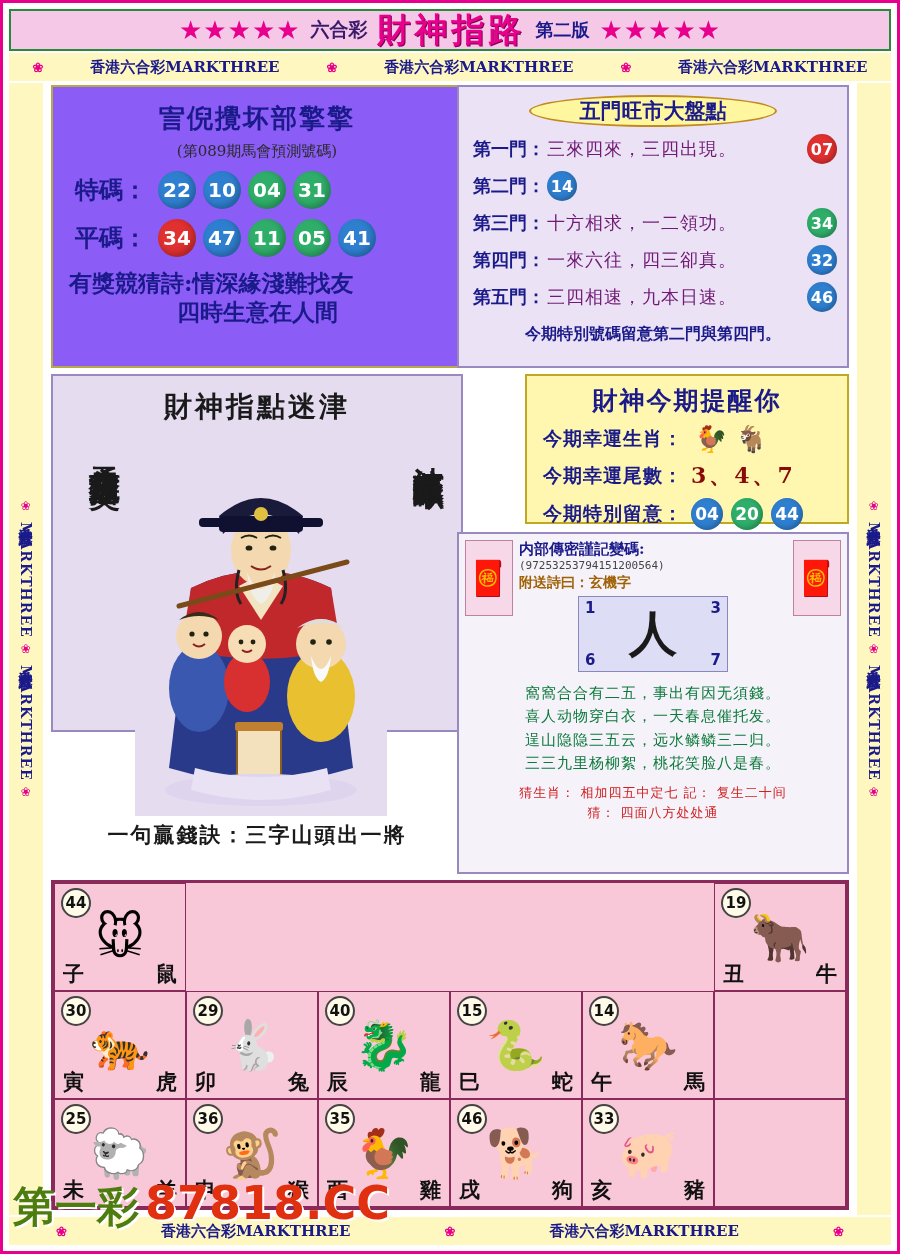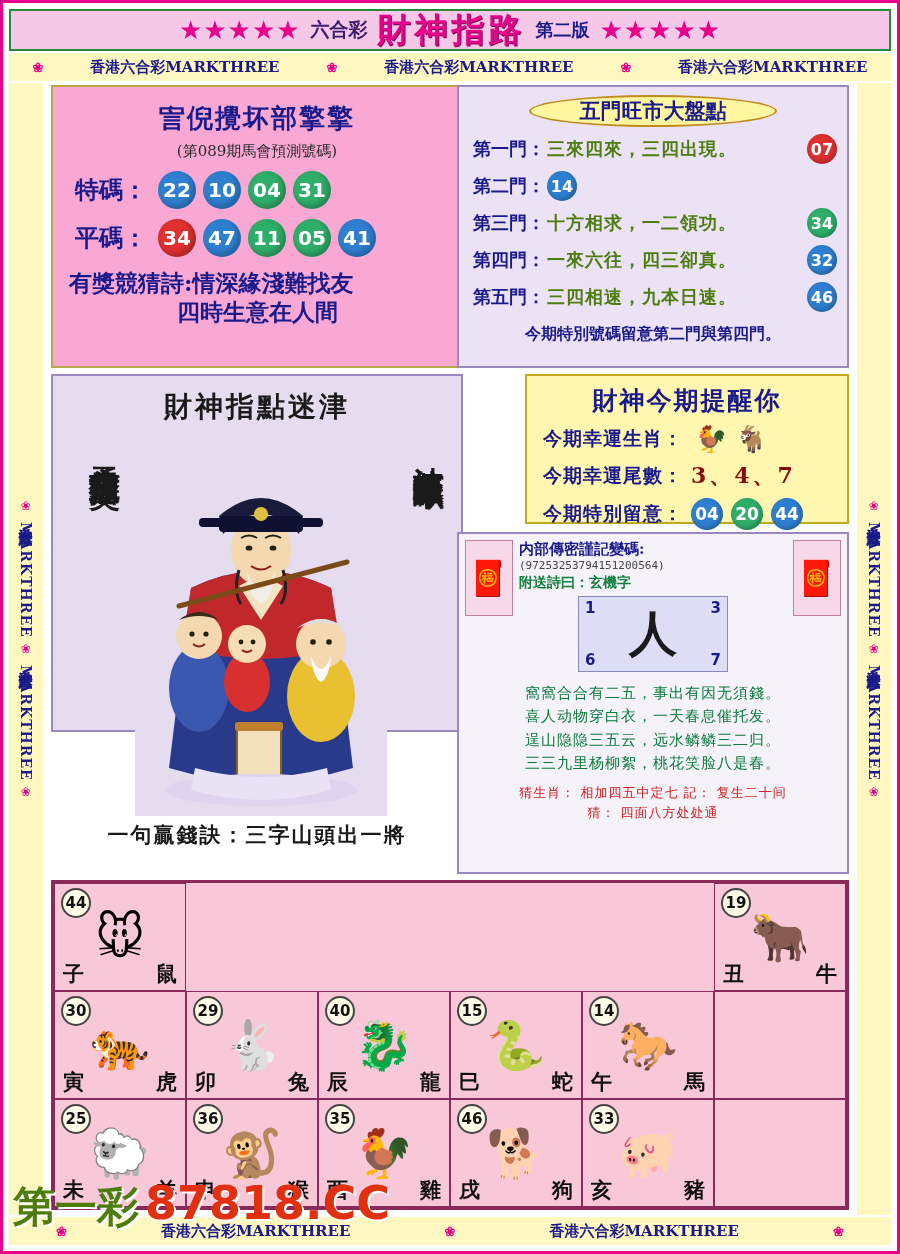--- a/index.html
+++ b/index.html
@@ -65,21 +65,21 @@
 
   
   .content { position: absolute; left: 44px; right: 44px; top: 82px; bottom: 38px; }
 
   
   .box { position: absolute; }
 
   
   .boxA {
     left: 4px; top: 0px; width: 412px; height: 283px;
-    background: #f9a8d4; border: 2px solid #b8a84a;
+    background: #8b5cf6; border: 2px solid #b8a84a;
   }
   .boxA .title {
     text-align: center; font-size: 26px; font-weight: bold; color: #1a1a8a;
     font-family: "DejaVu Serif", serif; margin-top: 14px; letter-spacing: 2px;
   }
   .boxA .sub {
     text-align: center; font-size: 15px; color: #2a2a2a; margin-top: 6px;
     font-family: "DejaVu Serif", serif;
   }
   .row-nums { display: flex; align-items: center; margin: 10px 0 0 22px; gap: 7px; }
@@ -108,21 +108,21 @@
   .boxB .cap {
     margin: 8px auto 0; width: 248px; height: 32px;
     background: #fff7a0; border: 2px solid #c08a20; border-radius: 50%;
     display: flex; align-items: center; justify-content: center;
     font-size: 21px; font-weight: bold; color: #1a1a8a; font-family: "DejaVu Serif", serif;
   }
   .gate-row {
     display: flex; align-items: center; margin: 7px 0 0 14px; font-family: "DejaVu Serif", serif;
   }
   .gate-name { font-size: 18px; color: #1a1a8a; font-weight: bold; width: 74px; }
-  .gate-text { font-size: 18px; color: #4d7c0f; font-weight: bold; flex: 1; letter-spacing: 1px;}
+  .gate-text { font-size: 18px; color: #701a75; font-weight: normal; flex: 1; letter-spacing: 1px;}
   .gate-ball {
     width: 30px; height: 30px; border-radius: 50%;
     display: flex; align-items: center; justify-content: center;
     font-size: 16px; font-weight: bold; color: #fff; margin-right: 10px;
     box-shadow: inset -2px -2px 5px rgba(0,0,0,.25);
     font-family: "DejaVu Sans", sans-serif;
   }
   .boxB .note {
     text-align: center; font-size: 16px; color: #1a1a8a; margin-top: 12px;
     font-family: "DejaVu Serif", serif; font-weight: bold;
@@ -182,21 +182,21 @@
     background: #f6f2fa; border: 2px solid #9a88c0;
   }
   .e-top { display: flex; padding: 6px 6px 0; gap: 6px; }
   .e-card {
     width: 48px; height: 76px; background: #f7d8e8; border: 1px solid #c080a0;
     display:flex; align-items:center; justify-content:center; font-size: 34px;
   }
   .e-mid { flex: 1; }
   .e-line1 { font-size: 15px; color: #1a1a8a; font-weight: bold; font-family: "DejaVu Serif", serif; }
   .e-line2 { font-size: 11px; color: #444; font-family: "DejaVu Sans Mono", monospace; }
-  .e-line3 { font-size: 14px; color: #15803d; font-weight: bold; font-family: "DejaVu Serif", serif; margin-top: 2px;}
+  .e-line3 { font-size: 14px; color: #a16207; font-weight: bold; font-family: "DejaVu Serif", serif; margin-top: 2px;}
   .bigchar-box {
     margin: 4px auto 0; width: 150px; height: 76px; background: #ddddf5;
     border: 1px solid #8888bb; position: relative;
   }
   .bigchar { position: absolute; inset: 0; display: flex; align-items: center; justify-content: center;
     font-size: 48px; font-weight: bold; color: #1a1a1a; font-family: "DejaVu Serif", serif; }
   .cnr { position: absolute; font-size: 15px; color: #1a1a8a; font-weight: bold; font-family:"DejaVu Sans", sans-serif;}
   .cnr.tl { left: 6px; top: 2px; } .cnr.tr { right: 6px; top: 2px; }
   .cnr.bl { left: 6px; bottom: 2px; } .cnr.br { right: 6px; bottom: 2px; }
   .e-poem { text-align: center; margin-top: 10px; }

